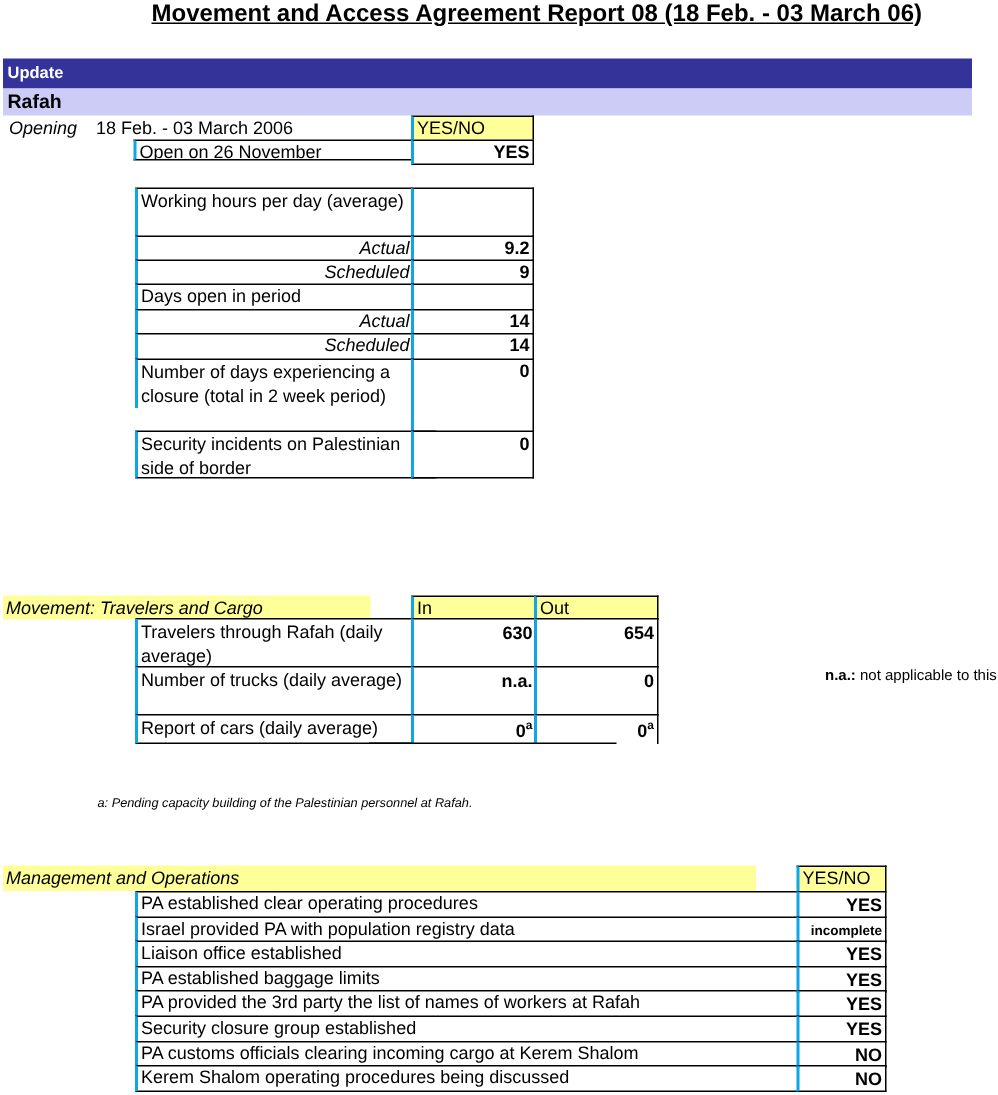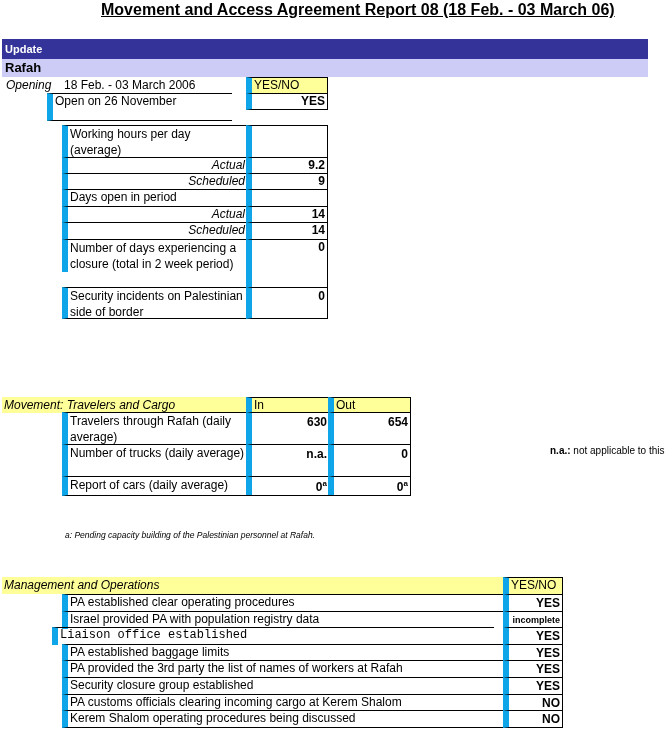--- a/index.html
+++ b/index.html
@@ -22,41 +22,41 @@
       color: #000; font-weight: bold; font-size: 13px; padding-left: 3px; line-height: 18px;
     }
     .italic { font-style: italic; }
     .cell {
       position: absolute; line-height: 16px; padding: 0 2px; white-space: nowrap; overflow: hidden;
     }
     .wrap { white-space: normal; }
     .r { text-align: right; }
     .b { font-weight: bold; }
     .yellow { background: #ffff99; }
-    .bl { border-left: 6px solid #0ea5e9; }
+    .bl { border-left: 2px solid #0ea5e9; margin-left: 28px; }
     .br { border-right: 1px solid #000; }
     .bt { border-top: 1px solid #000; }
     .bb { border-bottom: 1px solid #000; }
     sup { font-size: 8px; vertical-align: 5px; line-height: 0; }
     .small { font-size: 10px; }
     .tiny { font-size: 8.5px; font-style: italic; }
     .incomplete { font-size: 9px; font-weight: bold; }
   </style>
 </head>
 <body>
 
 <div class="abs title">Movement and Access Agreement Report 08 (18 Feb. - 03 March 06)</div>
 
 <div class="abs bar-update">Update</div>
 <div class="abs bar-rafah">Rafah</div>
 
 <div class="cell italic" style="left:4px; top:77px;">Opening</div>
 <div class="cell" style="left:62px; top:77px;">18 Feb. - 03 March 2006</div>
 <div class="cell yellow bl bt br" style="left:246px; top:77px; width:82px; height:16px; line-height:14px;">YES/NO</div>
-<div class="cell bl bt bb" style="left:47px; top:93px; width:185px; height:28px; line-height:15px;">Open on 26 November</div>
+<div class="cell bl bt bb" style="left:61px; top:93px; width:185px; height:14px; line-height:15px;">Open on 26 November</div>
 <div class="cell r b bl bt bb br" style="left:246px; top:93px; width:82px; height:17px; line-height:15px;">YES</div>
 
 <div>
 
   <div class="cell wrap bl bt" style="left:62px; top:125px; width:185px; height:33px;">Working hours per day (average)</div>
   <div class="cell bl bt br" style="left:246px; top:125px; width:82px; height:33px;"></div>
 
   <div class="cell r italic bl bt" style="left:62px; top:157px; width:185px; height:17px; line-height:15px;">Actual</div>
   <div class="cell r b bl bt br" style="left:246px; top:157px; width:82px; height:17px; line-height:15px;">9.2</div>
 
@@ -103,21 +103,21 @@
 <div class="cell tiny" style="left:63px; top:527px;">a: Pending capacity building of the Palestinian personnel at Rafah.</div>
 
 <div>
   <div class="cell italic yellow" style="left:2px; top:577px; width:502px; height:17px; line-height:17px;">Management and Operations</div>
   <div class="cell yellow bl bt br" style="left:503px; top:577px; width:60px; height:17px; line-height:15px;">YES/NO</div>
   <div id="mgmt-rows">
       <div class="cell bl bt" style="left: 62px; top: 594px; width: 442px; height: 18px; line-height: 15px;">PA established clear operating procedures</div>
       <div class="cell r b bl bt br" style="left: 503px; top: 594px; width: 60px; height: 18px; line-height: 17px;">YES</div>
       <div class="cell bl bt" style="left: 62px; top: 611px; width: 442px; height: 18px; line-height: 15px;">Israel provided PA with population registry data</div>
       <div class="cell r b bl bt br incomplete" style="left: 503px; top: 611px; width: 60px; height: 18px; line-height: 17px;">incomplete</div>
-      <div class="cell bl bt" style="left: 52px; top: 627px; width: 442px; height: 18px; line-height: 15px; font-family: Liberation Mono, monospace;">Liaison office established</div>
+      <div class="cell bl bt" style="left: 62px; top: 627px; width: 442px; height: 18px; line-height: 15px;">Liaison office established</div>
       <div class="cell r b bl bt br" style="left: 503px; top: 627px; width: 60px; height: 18px; line-height: 17px;">YES</div>
       <div class="cell bl bt" style="left: 62px; top: 644px; width: 442px; height: 18px; line-height: 15px;">PA established baggage limits</div>
       <div class="cell r b bl bt br" style="left: 503px; top: 644px; width: 60px; height: 18px; line-height: 17px;">YES</div>
       <div class="cell bl bt" style="left: 62px; top: 660px; width: 442px; height: 18px; line-height: 15px;">PA provided the 3rd party the list of names of workers at Rafah</div>
       <div class="cell r b bl bt br" style="left: 503px; top: 660px; width: 60px; height: 18px; line-height: 17px;">YES</div>
       <div class="cell bl bt" style="left: 62px; top: 677px; width: 442px; height: 18px; line-height: 15px;">Security closure group established</div>
       <div class="cell r b bl bt br" style="left: 503px; top: 677px; width: 60px; height: 18px; line-height: 17px;">YES</div>
       <div class="cell bl bt" style="left: 62px; top: 694px; width: 442px; height: 18px; line-height: 15px;">PA customs officials clearing incoming cargo at Kerem Shalom</div>
       <div class="cell r b bl bt br" style="left: 503px; top: 694px; width: 60px; height: 18px; line-height: 17px;">NO</div>
       <div class="cell bl bt bb" style="left: 62px; top: 710px; width: 442px; height: 18px; line-height: 15px;">Kerem Shalom operating procedures being discussed</div>

